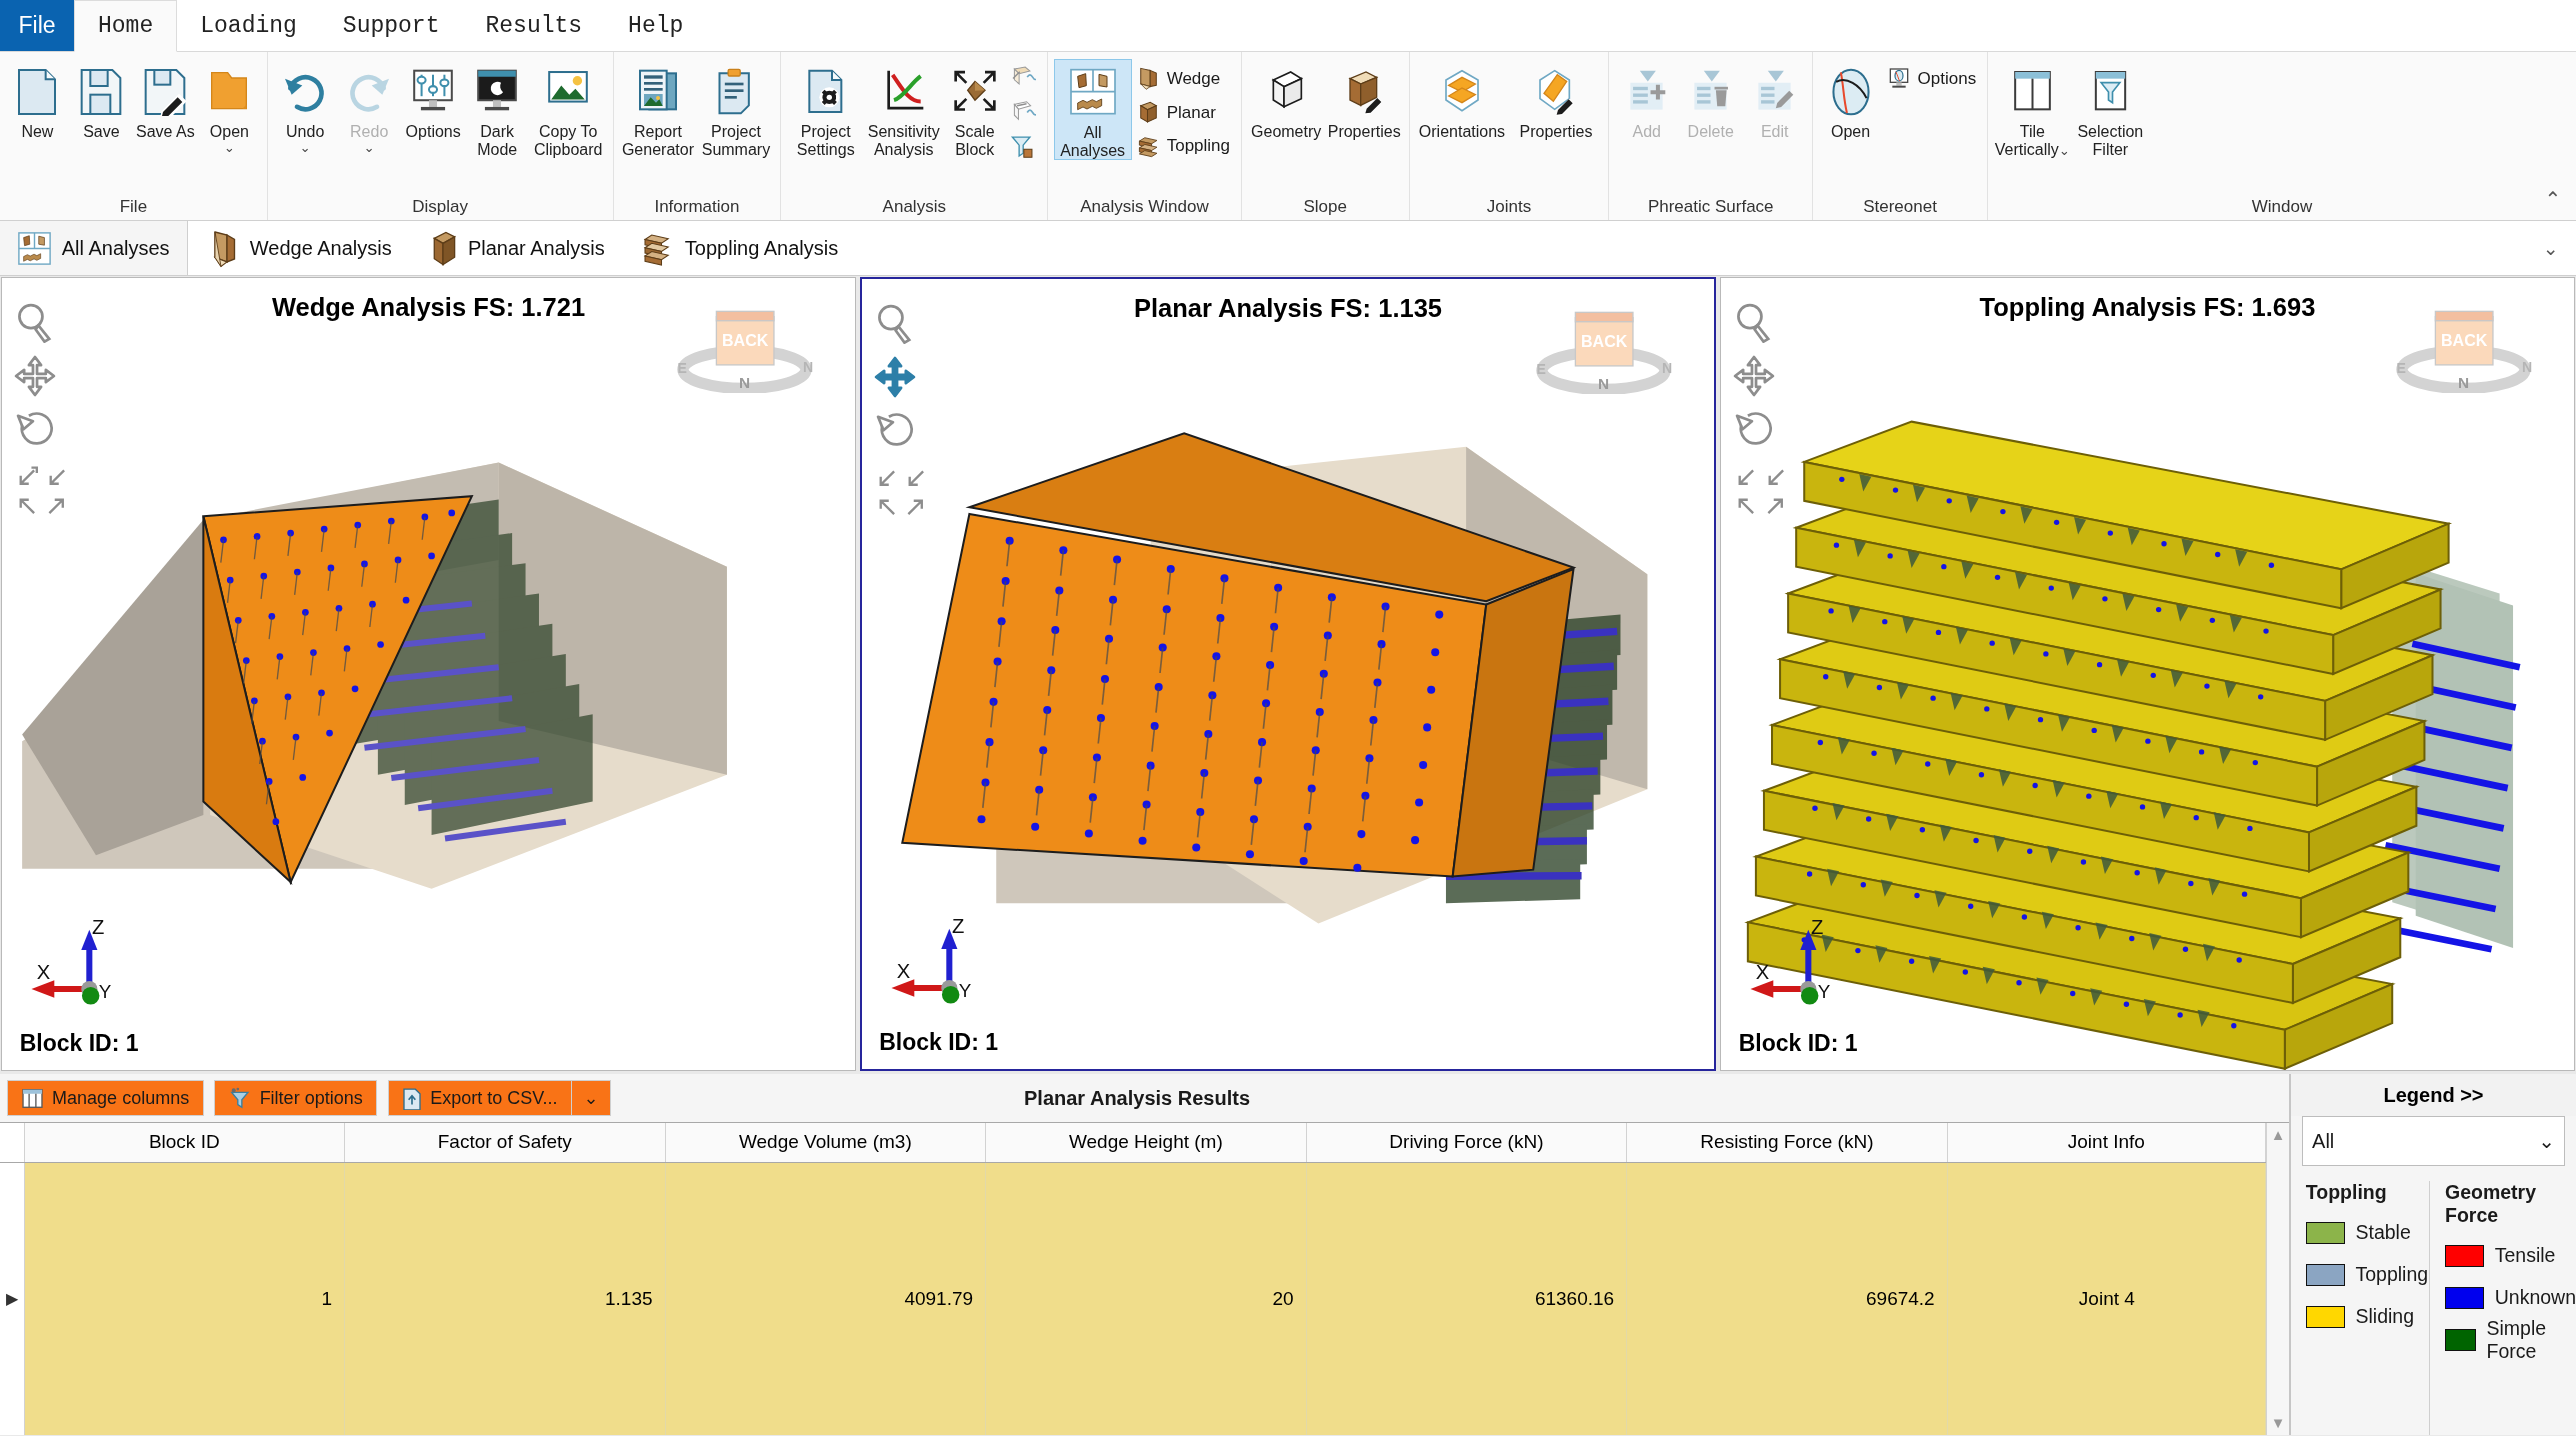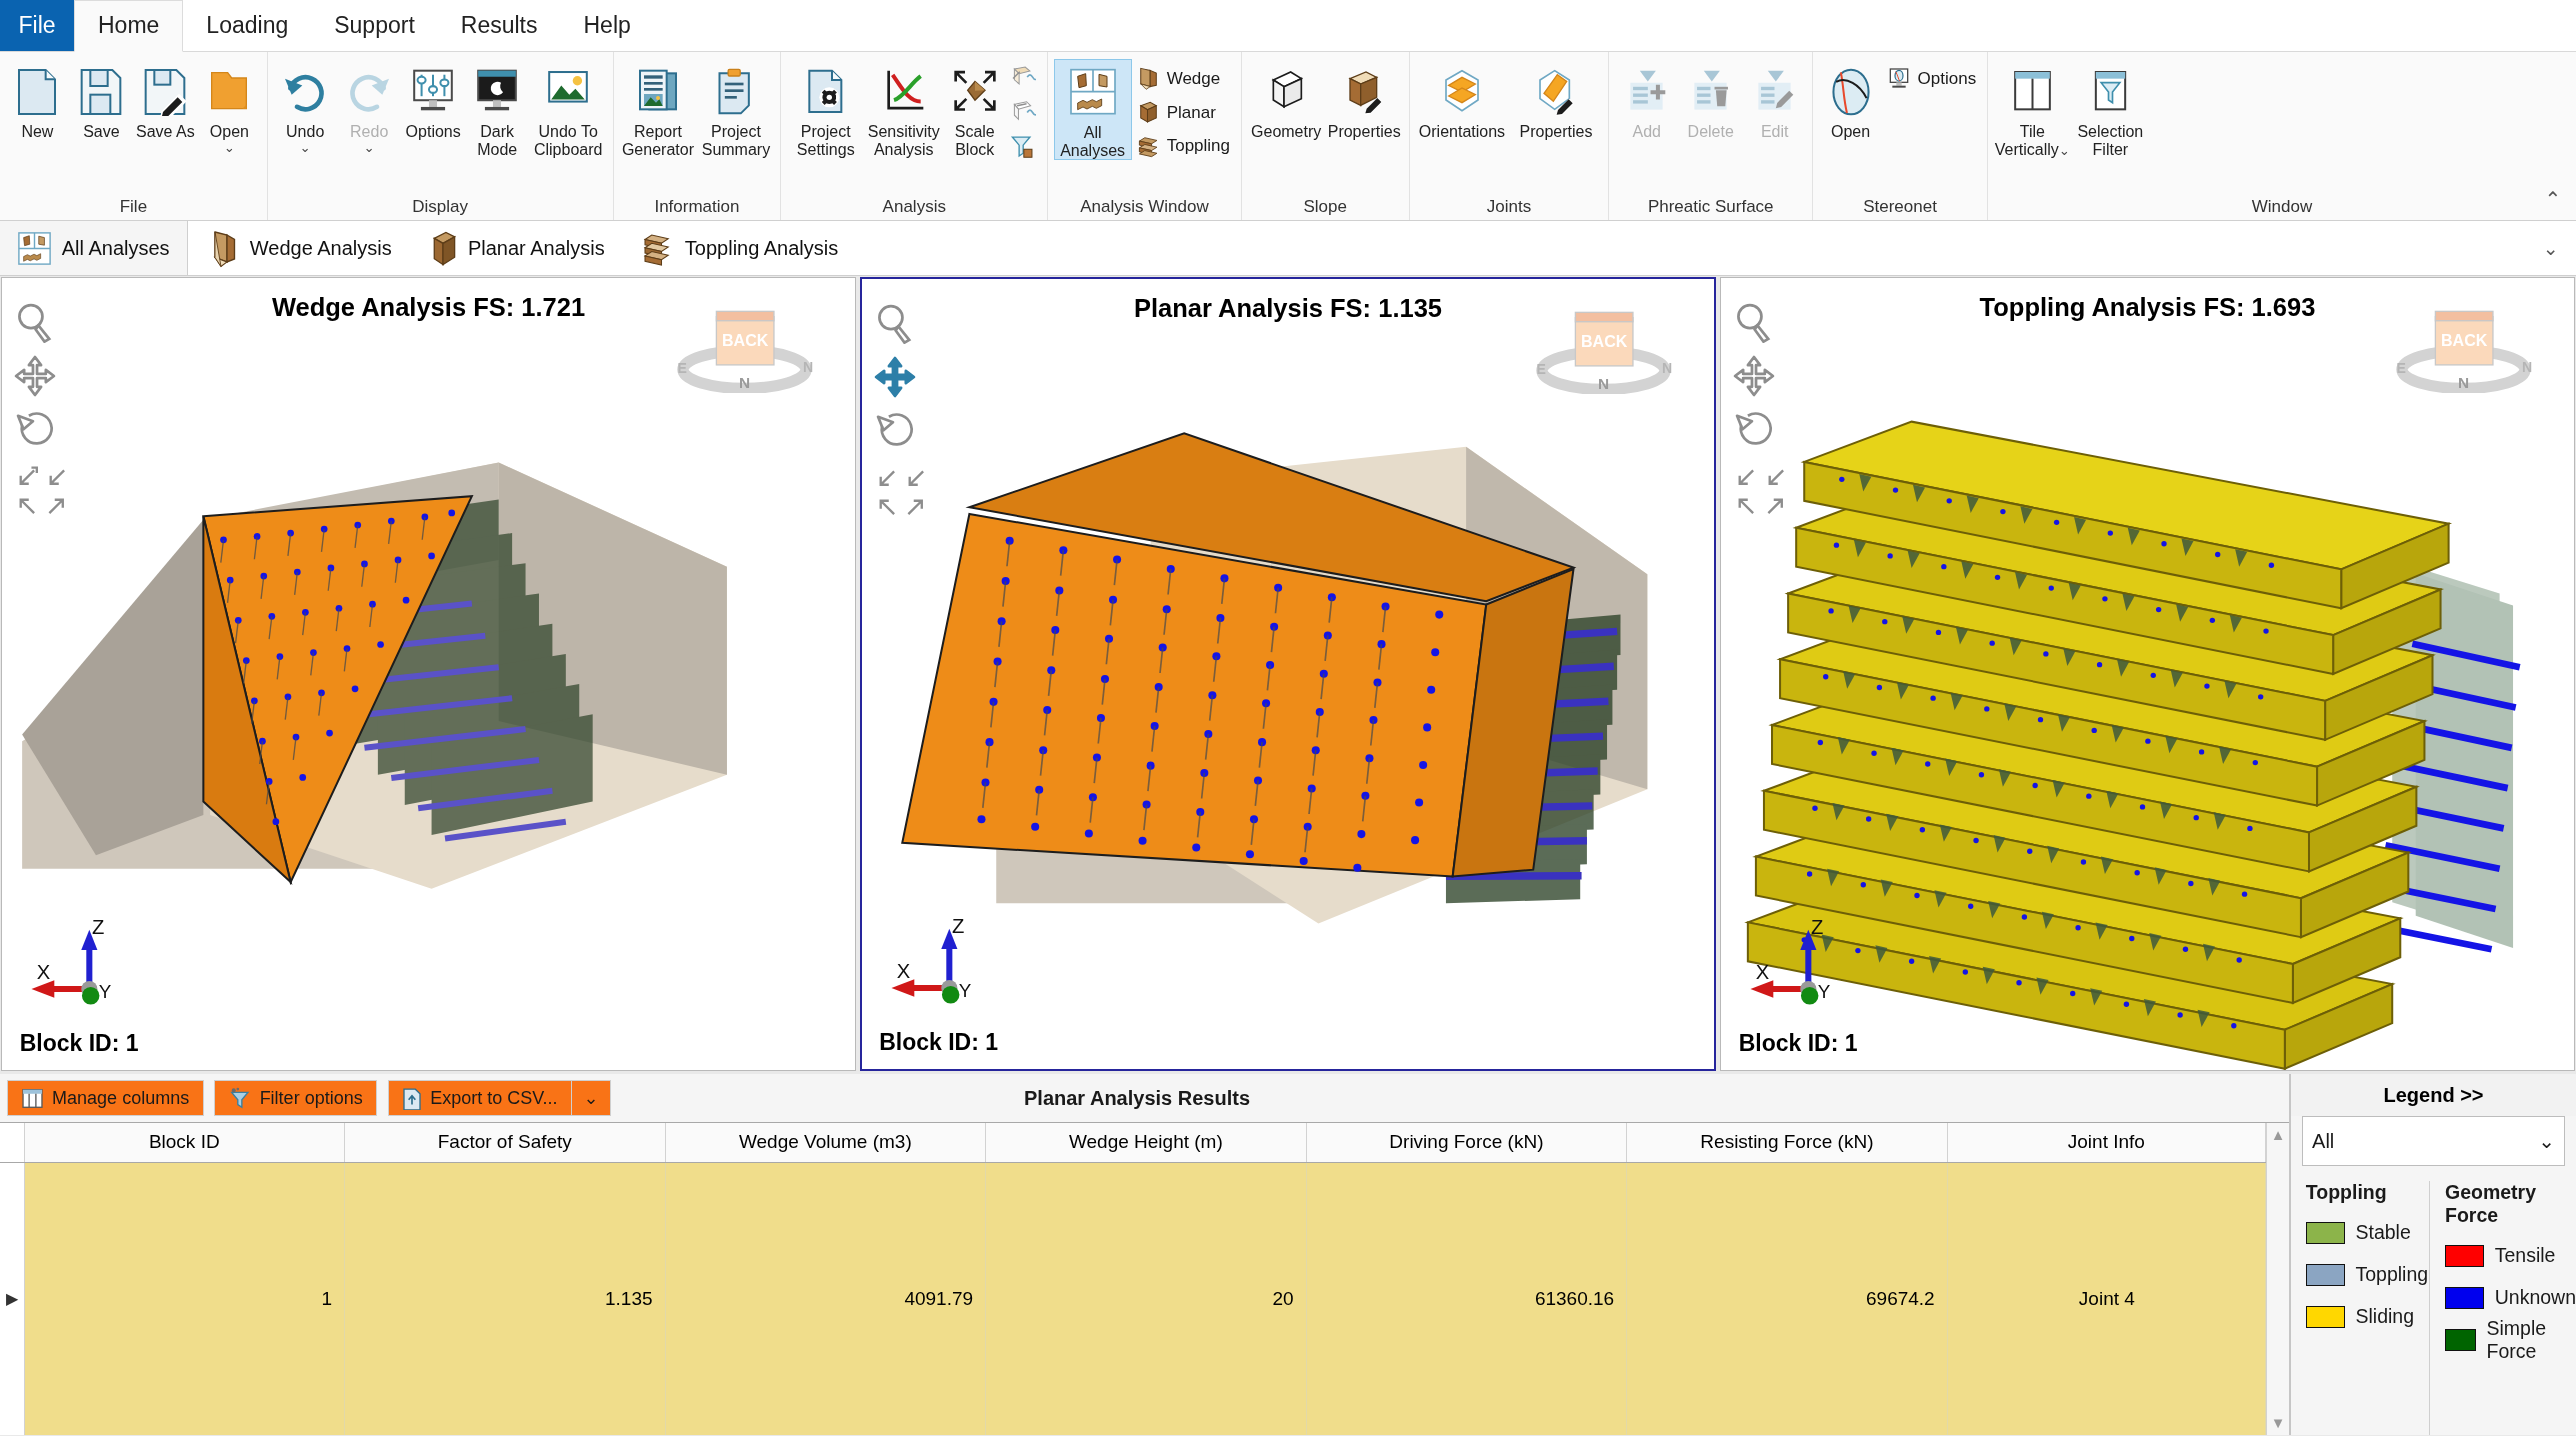--- a/index.html
+++ b/index.html
@@ -28,20 +28,21 @@
     color: #ffffff;
     display: flex; align-items: center; justify-content: center;
     font-size: 23px;
   }
   .menu-item {
     padding: 0 23px;
     display: flex; align-items: center;
     font-size: 23px;
     color: #222;
     cursor: default;
+    font-family: Liberation Mono, monospace;
   }
   .menu-item.active {
     background: #fafafa;
     border: 0.7px solid #dcdcdc;
     border-bottom: 0.7px solid #fafafa;
     position: relative;
     z-index: 3;
     margin-bottom: -0.7px;
   }
 
@@ -467,21 +468,21 @@
         <span class="rlabel">Dark Mode</span>
       </div>
       <div class="rbtn wide">
         <span class="ricon">
           <svg width="46" height="47" viewBox="0 0 68 70">
               <rect x="6" y="6" width="56" height="44" fill="#fff" stroke="#2d6e8e" stroke-width="3"></rect>
               <circle cx="48" cy="19" r="7" fill="#f5c242"></circle>
               <path d="M9 47 L24 26 L36 40 L45 31 L59 47 z" fill="#1e6b2e"></path>
             </svg>
         </span>
-        <span class="rlabel">Undo To Clipboard</span>
+        <span class="rlabel">Copy To Clipboard</span>
       </div>
     </div>
     <div class="rgroup-title">Display</div>
   </div>
 
   <div class="rgroup">
     <div class="rgroup-body">
       <div class="rbtn wide">
         <span class="ricon">
           <svg width="44" height="48" viewBox="0 0 66 72">

